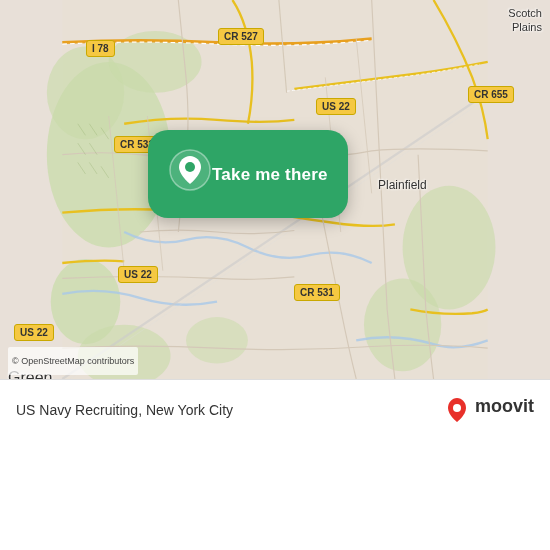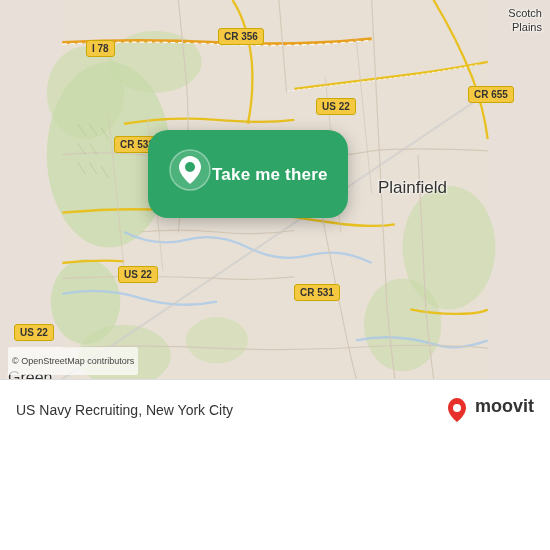--- a/index.html
+++ b/index.html
@@ -102,21 +102,21 @@
       font-weight: bold;
       padding: 2px 5px;
       border-radius: 3px;
       white-space: nowrap;
       border: 1px solid #c9a800;
     }
 
     .place-label {
       position: absolute;
       color: #333;
-      font-size: 17px;
+      font-size: 12px;
       font-weight: 500;
       white-space: nowrap;
       text-shadow: 1px 1px 2px rgba(255,255,255,0.8), -1px -1px 2px rgba(255,255,255,0.8);
     }
 
     .osm-attr {
       position: absolute;
       bottom: 4px;
       left: 8px;
       font-size: 9px;
@@ -210,21 +210,21 @@
     </g>
   </svg>
 
   <div class="scotch-plains-label" style="white-space: pre-line;">Scotch
 Plains</div>
 
   <div class="place-label" style="top: 178px; left: 378px;">Plainfield</div>
   <div class="place-label" style="top: 368px; left: 8px; font-size: 16px; line-height: 1.3;">Green<br>Brook</div>
 
   <div class="road-label" style="top: 40px; left: 86px; text-align: center;">I 78</div>
-  <div class="road-label" style="top: 28px; left: 218px;">CR 356</div>
+  <div class="road-label" style="top: 28px; left: 218px;">CR 527</div>
   <div class="road-label" style="top: 98px; left: 316px;">US 22</div>
   <div class="road-label" style="top: 136px; left: 114px;">CR 531</div>
   <div class="road-label" style="top: 86px; left: 468px;">CR 655</div>
   <div class="road-label" style="top: 266px; left: 118px;">US 22</div>
   <div class="road-label" style="top: 324px; left: 14px;">US 22</div>
   <div class="road-label" style="top: 284px; left: 294px;">CR 531</div>
   <div class="road-label" style="top: 400px; left: 456px;">CR 531</div>
 
   <div id="popup">
 

